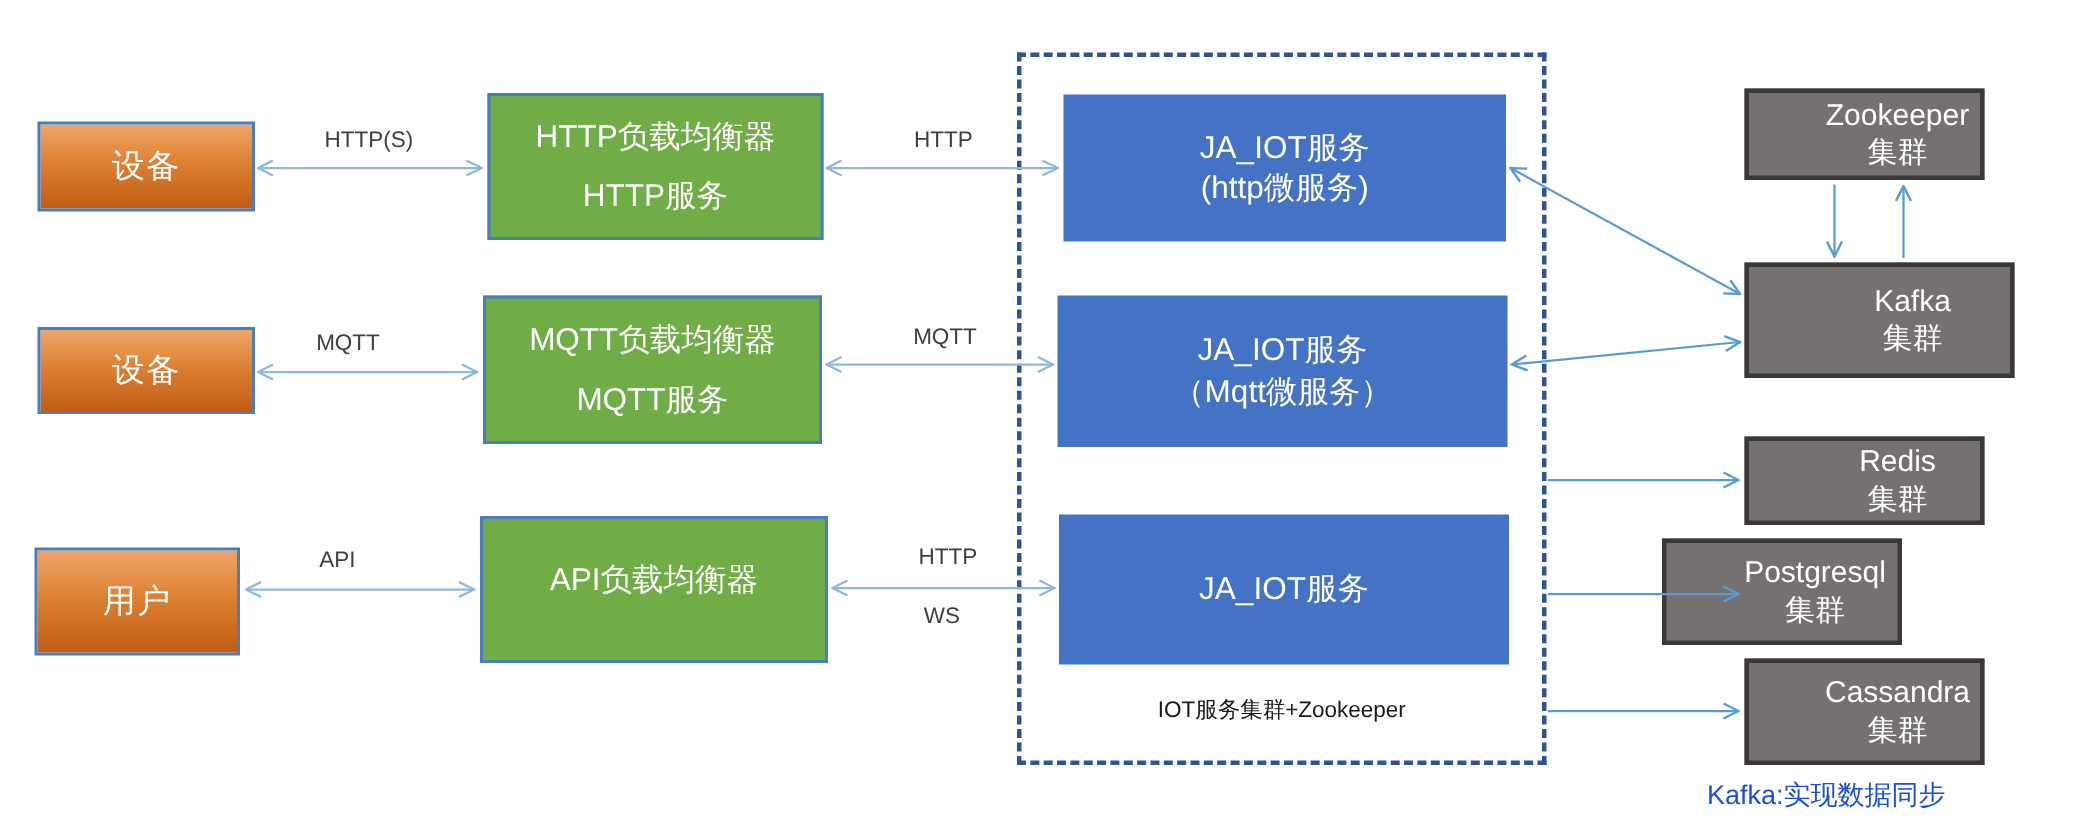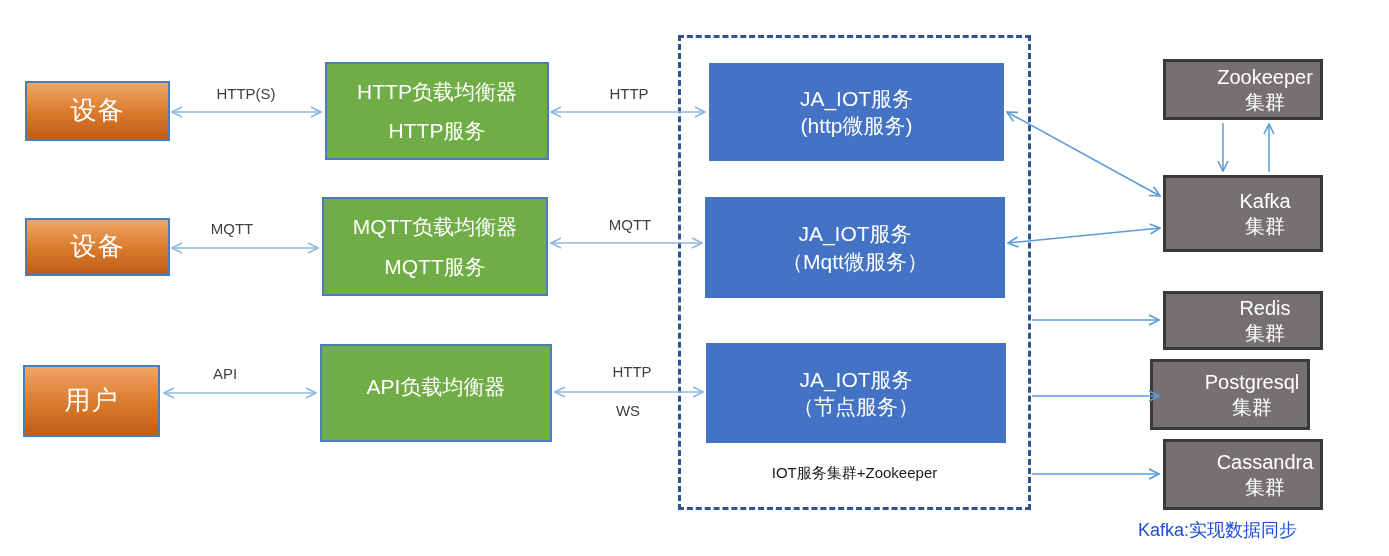--- a/index.html
+++ b/index.html
@@ -7,21 +7,21 @@
     position:relative;width:1389px;height:556px;background:#fff;overflow:hidden;
     font-family:"Liberation Sans","DejaVu Sans",sans-serif;
   }
   .node{
     position:absolute;display:flex;flex-direction:column;justify-content:center;align-items:center;
     color:#fff;text-align:center;box-sizing:border-box;line-height:1.3;
   }
   .source{
     background:linear-gradient(180deg,var(--source-fill-top) 0%,#DD8134 45%,var(--source-fill-bottom) 100%);
     border:2px solid var(--source-border);
-    font-size:26px;letter-spacing:1px;
+    font-size:22px;letter-spacing:1px;
   }
   .balancer{
     background:var(--balancer-fill);
     border:2px solid var(--source-border);
     font-size:21px;
     gap:12px;
   }
   .service{
     background:var(--service-fill);
     font-size:21px;
@@ -88,36 +88,35 @@
   <div class="node service" style="left:709px;top:63px;width:295px;height:98px">
     <div>JA_IOT服务</div>
     <div>(http微服务)</div>
   </div>
   <div class="node service" style="left:705px;top:197px;width:300px;height:101px">
     <div>JA_IOT服务</div>
     <div>（Mqtt微服务）</div>
   </div>
   <div class="node service" style="left:706px;top:343px;width:300px;height:100px">
     <div>JA_IOT服务</div>
-    <div>（节点服务）</div>
   </div>
 
   <div class="node cluster" style="left:1163px;top:59px;width:160px;height:61px">
     <div>Zookeeper</div>
     <div>集群</div>
   </div>
-  <div class="node cluster" style="left:1163px;top:175px;width:160px;height:77px">
+  <div class="node cluster" style="left:1163px;top:175px;width:180px;height:77px">
     <div>Kafka</div>
     <div>集群</div>
   </div>
   <div class="node cluster" style="left:1163px;top:291px;width:160px;height:59px">
     <div>Redis</div>
     <div>集群</div>
   </div>
-  <div class="node cluster" style="left:1150px;top:359px;width:160px;height:71px">
+  <div class="node cluster" style="left:1108px;top:359px;width:160px;height:71px">
     <div>Postgresql</div>
     <div>集群</div>
   </div>
   <div class="node cluster" style="left:1163px;top:439px;width:160px;height:71px">
     <div>Cassandra</div>
     <div>集群</div>
   </div>
 
   <div class="edge-label" style="left:246px;top:85px">HTTP(S)</div>
   <div class="edge-label" style="left:629px;top:85px">HTTP</div>

